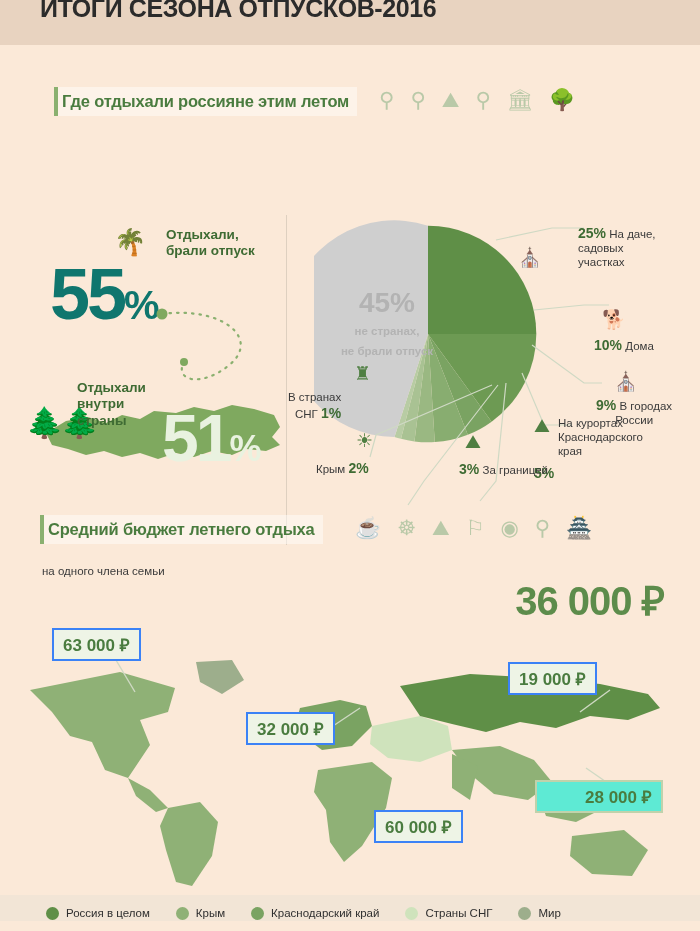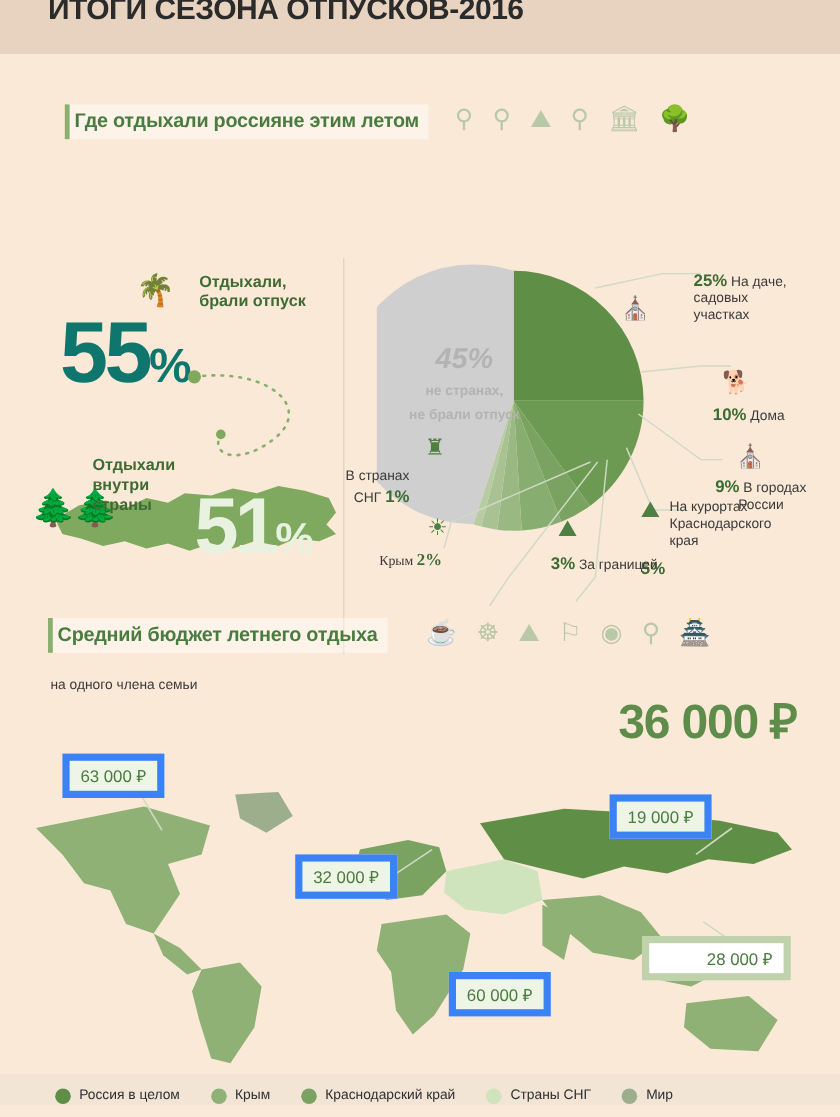--- a/index.html
+++ b/index.html
@@ -71,44 +71,44 @@
     position: absolute; left: 272px; top: 140px; width: 1px; height: 330px;
     background: #ded0c0;
   }
 
   
   .pie-wrap { position: absolute; left: 300px; top: 145px; width: 228px; height: 228px; }
   .pie-center-label {
     position: absolute; left: 318px; top: 210px; width: 110px;
     text-align: center; color: #b3b3b3; line-height: 1.25;
   }
-  .pie-center-label .num { font-size: 24px; font-weight: bold; display: block; font-style: italic; }
+  .pie-center-label .num { font-size: 28px; font-weight: bold; display: block; }
   .pie-center-label .sub { font-size: 11.5px; font-weight: bold; }
 
   
   .callout { position: absolute; font-size: 11.5px; color: #3a3a3a; line-height: 1.2; }
   .callout b { color: #3e6b33; font-size: 14px; }
   .cal-icon { color: #4f7f42; font-size: 19px; }
 
   
   .sec2 { position: absolute; left: 0; top: 500px; width: 700px; height: 431px; }
   .sub-note { position: absolute; left: 42px; top: 65px; font-size: 11.5px; color: #3a3a3a; }
   .big-budget {
     position: absolute; right: 36px; top: 72px;
     font-size: 40px; font-weight: bold; color: #5d8c4b; letter-spacing: -1px;
   }
 
   .worldmap { position: absolute; left: 0; top: 150px; width: 700px; height: 260px; }
 
   .tag {
-    position: absolute; background: #eef4e6; border: 6px solid #3b82f6;
-    color: #4a7c3f; font-weight: normal; font-size: 14px;
+    position: absolute; background: #eef4e6; border: 2px solid #3b82f6;
+    color: #4a7c3f; font-weight: bold; font-size: 17px;
     padding: 3px 9px; white-space: nowrap;
   }
-  .tag.gray { background: #ffffff; border-color: #c0d2ab; padding-left: 48px; }
+  .tag.gray { background: #5eead4; border-color: #c0d2ab; padding-left: 48px; }
 
   .legend {
     position: absolute; left: 0; top: 395px; width: 700px; height: 36px;
     background: #f2e5d6; display: flex; align-items: center; padding-left: 46px; gap: 26px;
   }
   .leg-item { display: flex; align-items: center; gap: 7px; font-size: 11.5px; color: #2f2f2f; }
   .dot { width: 13px; height: 13px; border-radius: 50%; display: inline-block; }
 
   .footer-strip {
     position: absolute; left: 0; bottom: 0; width: 700px; height: 10px; background: #fbe9d8;
@@ -237,21 +237,21 @@
     <div class="callout" style="left:445px; top:356px;">
       <div class="cal-icon" style="position:absolute;left:6px;top:0px;">⛰</div>
       <div style="position:absolute;left:0px;top:30px;white-space:nowrap;">
         <b>3%</b>
         <span> За границей</span>
       </div>
     </div>
 
     <div class="callout" style="left:332px; top:355px;">
       <div class="cal-icon" style="position:absolute;left:10px;top:0px;">☀</div>
-      <div style="position:absolute;left:-30px;top:30px;white-space:nowrap;font-family:Liberation Serif, serif;">
+      <div style="position:absolute;left:-30px;top:30px;white-space:nowrap;">
         <span>Крым</span>
         <b> 2%</b>
       </div>
     </div>
 
     <div class="callout" style="left:278px; top:290px; text-align:right;">
       <div class="cal-icon" style="position:absolute;left:62px;top:-2px;">♜</div>
       <div style="position:absolute;left:-4px;top:26px;white-space:nowrap;">
         <span>В странах</span><br>
         <span>СНГ</span> <b>1%</b>

